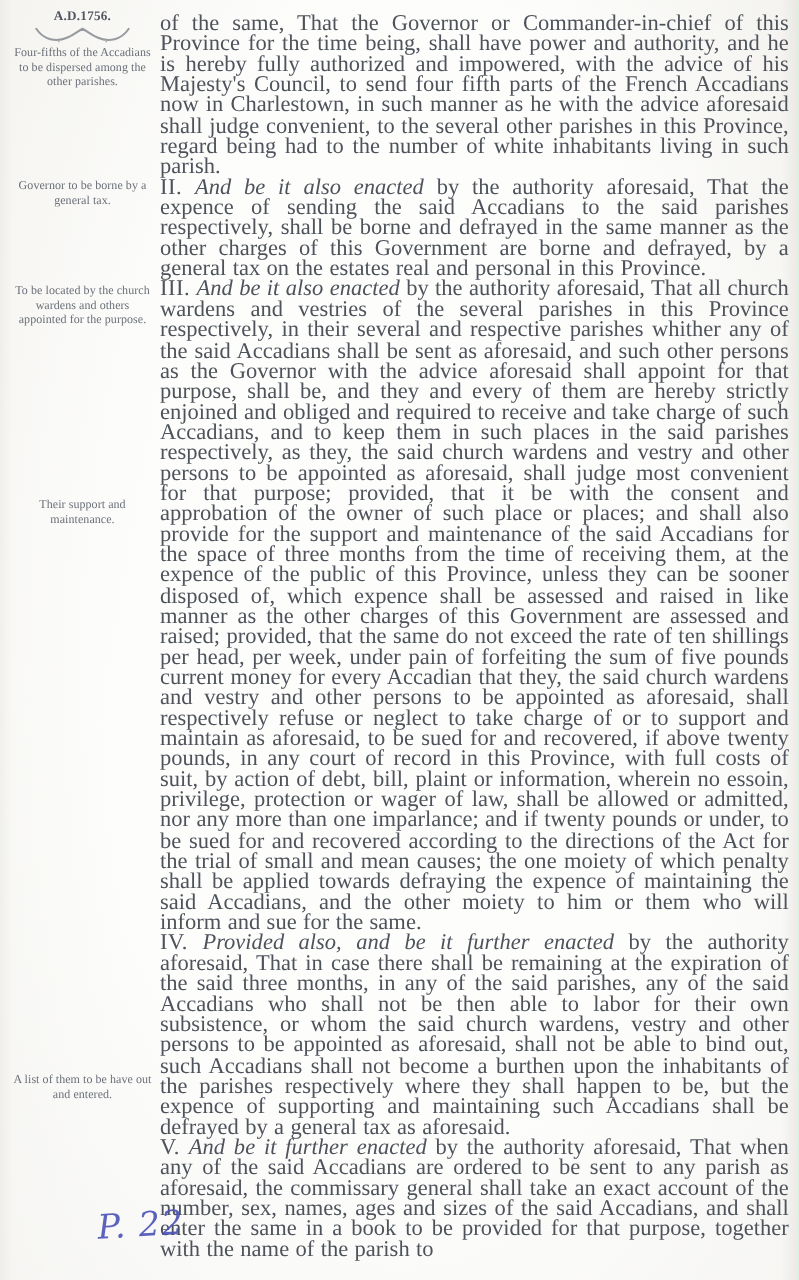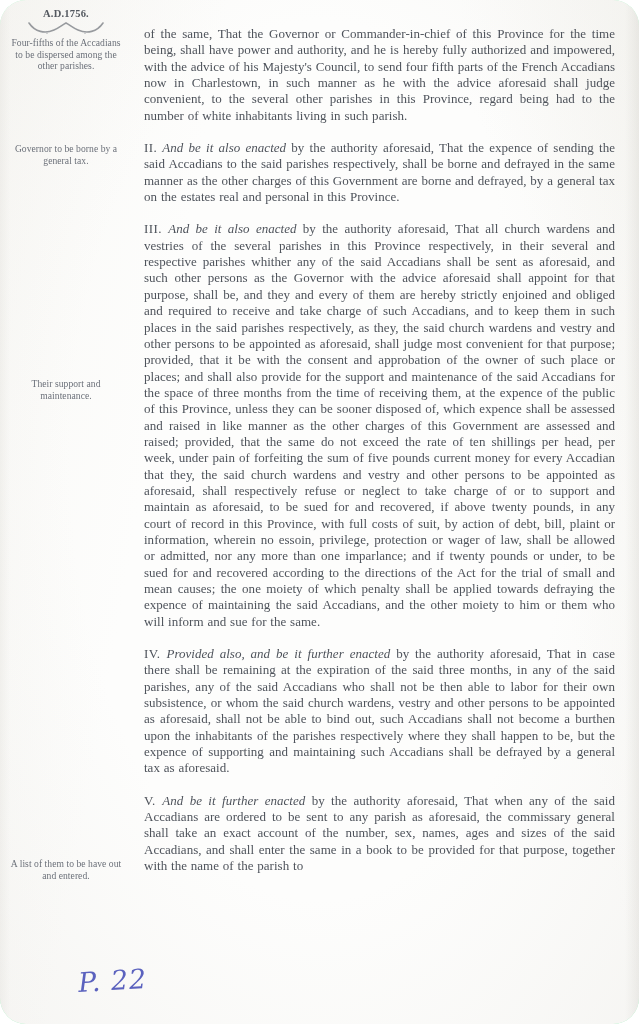--- a/index.html
+++ b/index.html
@@ -10,21 +10,20 @@
 
   #page {
     position: relative;
     width: 639px;
     height: 1024px;
     background: #86efac;
     overflow: hidden;
     font-family: "Liberation Serif", "DejaVu Serif", serif;
     color: #4a4f57;
     box-sizing: border-box;
-    border-radius: 26px;
   }
 
   
   #paper-texture {
     position: absolute;
     inset: 0;
     background:
       radial-gradient(ellipse at 50% 45%, rgba(255,255,255,0) 55%, rgba(228,226,220,0.28) 100%),
       linear-gradient(100deg, rgba(246,245,241,0.55) 0%, rgba(255,255,255,0) 28%),
       linear-gradient(260deg, rgba(243,242,237,0.5) 0%, rgba(255,255,255,0) 22%),
@@ -75,22 +74,22 @@
 
   
   #body-col {
     position: absolute;
     left: 128px;
     top: 10px;
     width: 503px;
   }
 
   p.para {
-    margin: 16px;
-    font-size: 13px;
+    margin: 0;
+    font-size: 18px;
     line-height: 16.34px;
     text-align: justify;
     text-align-last: left;
     color: #4e535b;
     letter-spacing: .01px;
     word-spacing: .6px;
     -webkit-hyphens: none;
     hyphens: none;
   }
 
@@ -153,21 +152,22 @@
       <div class="running-head">A.D.1756.</div>
       <svg class="ornament" viewBox="0 0 78 14">
         <path d="M2 2 C8 11, 18 13, 27 9 C32 7, 35 4, 39 2 C43 4, 46 7, 51 9 C60 13, 70 11, 76 2" fill="none" stroke="#5d626a" stroke-width="1.6" stroke-linecap="round"></path>
         <circle cx="20" cy="12.2" r="0.7" fill="#7d828a"></circle>
         <circle cx="58" cy="12.2" r="0.7" fill="#7d828a"></circle>
       </svg>
     </div>
 
     <div class="side-note" style="top:37px">Four-fifths of the Accadians to be dispersed among the other parishes.</div>
     <div class="side-note" style="top:143px">Governor to be borne by a general tax.</div>
-    <div class="side-note" style="top:378px">Their support and maintenance.</div>
+    <div class="side-note" style="top:227px">To be located by the church wardens and others appointed for the purpose.</div>
+    <div class="side-note" style="top:398px">Their support and maintenance.</div>
     <div class="side-note" style="top:858px">A list of them to be have out and entered.</div>
 
     <div id="body-col">
 
       <p class="para">
         <span class="sec-num"></span><span class="enact"></span><span>of the same, That the Governor or Commander-in-chief of this Province for the time being, shall have power and authority, and he is hereby fully authorized and impowered, with the advice of his Majesty's Council, to send four fifth parts of the French Accadians now in Charlestown, in such manner as he with the advice aforesaid shall judge convenient, to the several other parishes in this Province, regard being had to the number of white inhabitants living in such parish.</span>
       </p>
 
       <p class="para">
         <span class="sec-num">II.</span>

